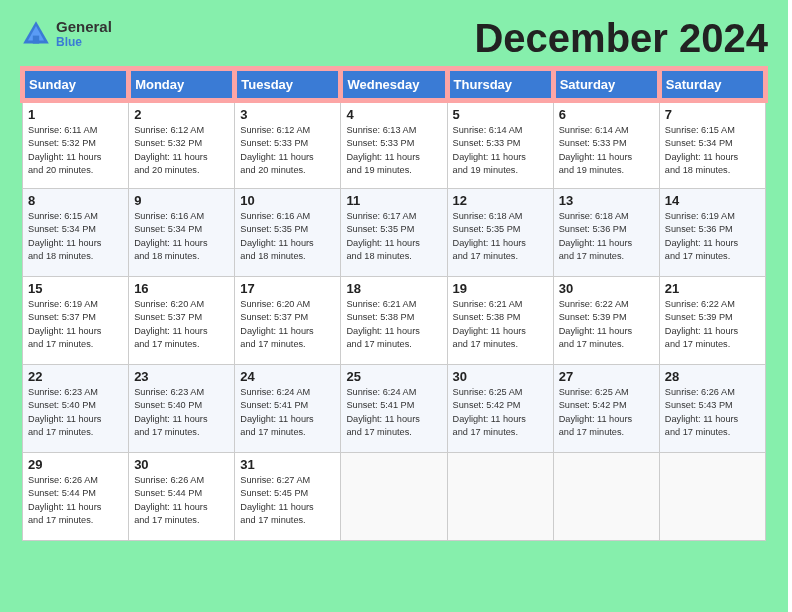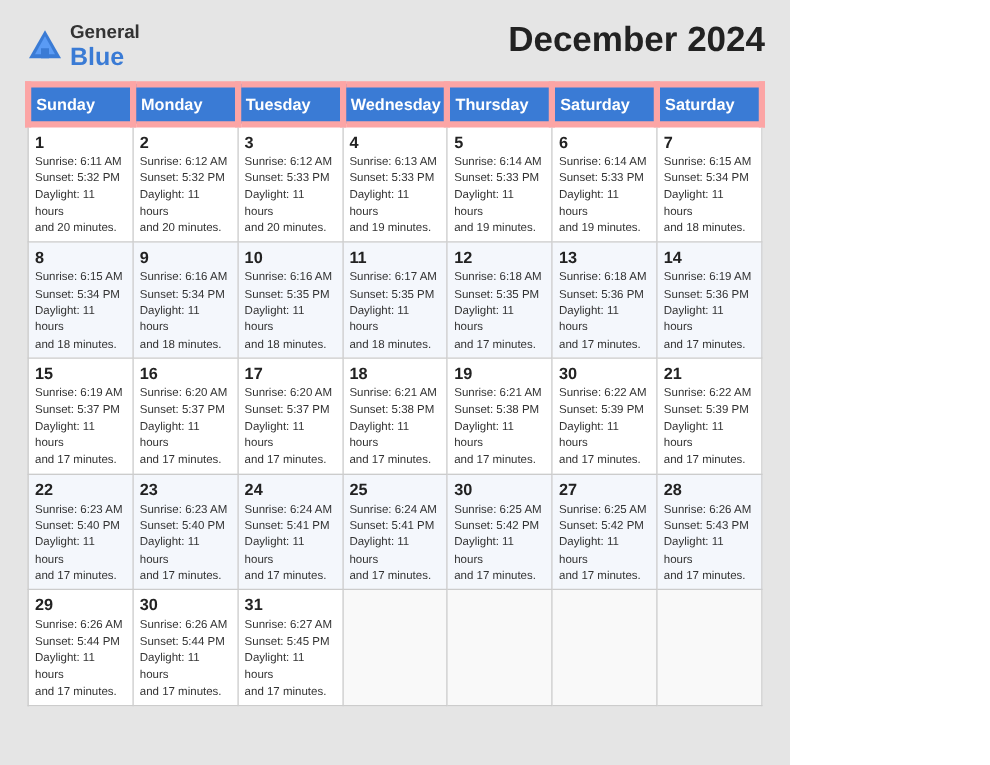--- a/index.html
+++ b/index.html
@@ -4,24 +4,24 @@
   <style>
     * { box-sizing: border-box; margin: 0; padding: 0; }
     body {
       font-family: Arial, sans-serif;
       background: #fff;
       width: 792px;
       height: 612px;
       overflow: hidden;
     }
     .page {
-      width: 632px;
+      width: 788px;
       min-height: 612px;
       padding: 18px 20px 10px 20px;
-      background: #e5e5e5;
+      background: #86efac;
     }
     .header-row {
       display: flex;
       justify-content: space-between;
       align-items: flex-start;
       margin-bottom: 8px;
     }
     .logo {
       display: flex;
       align-items: center;
@@ -31,33 +31,33 @@
       display: flex;
       flex-direction: column;
       line-height: 1.1;
     }
     .logo-general {
       font-size: 15px;
       font-weight: bold;
       color: #333;
     }
     .logo-blue {
-      font-size: 20px;
+      font-size: 12px;
       font-weight: bold;
       color: #3a7bd5;
     }
     .logo-icon {
       width: 32px;
       height: 32px;
     }
     .title-area {
       text-align: right;
     }
     .month-title {
-      font-size: 28px;
+      font-size: 40px;
       font-weight: bold;
       color: #222;
       line-height: 1;
     }
     .location {
       font-size: 14px;
       color: #555;
       margin-top: 2px;
     }
     .calendar {

